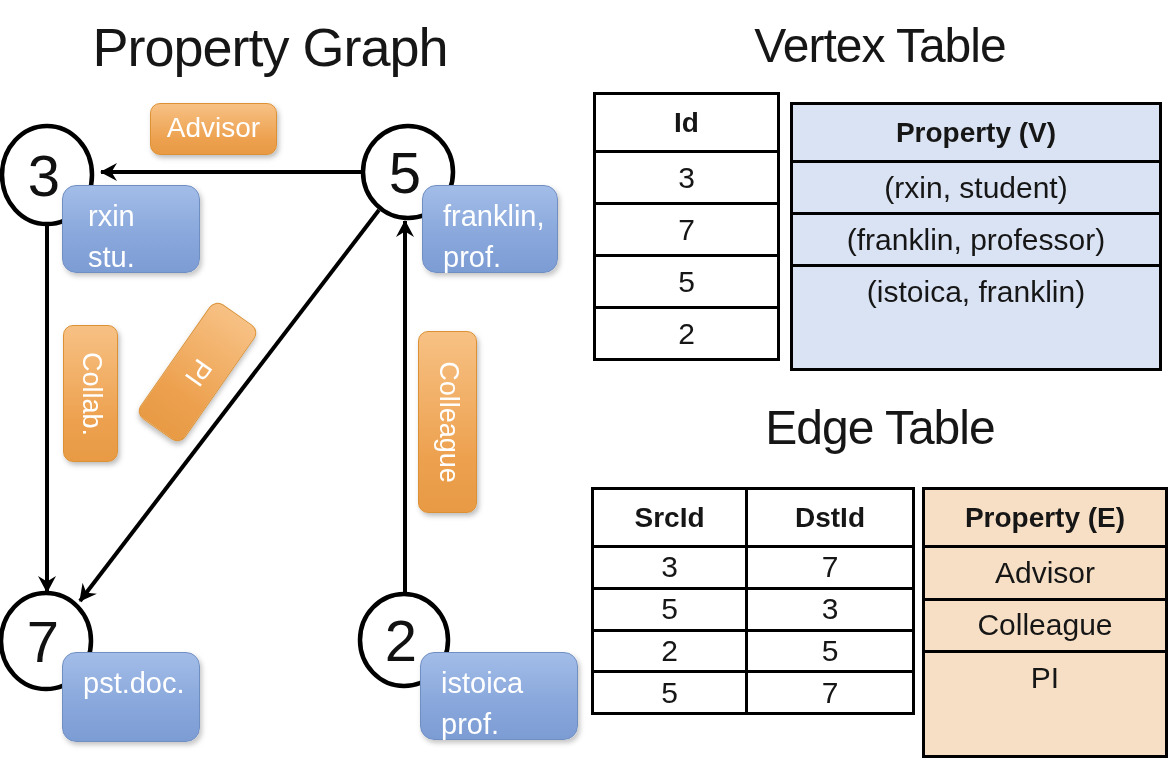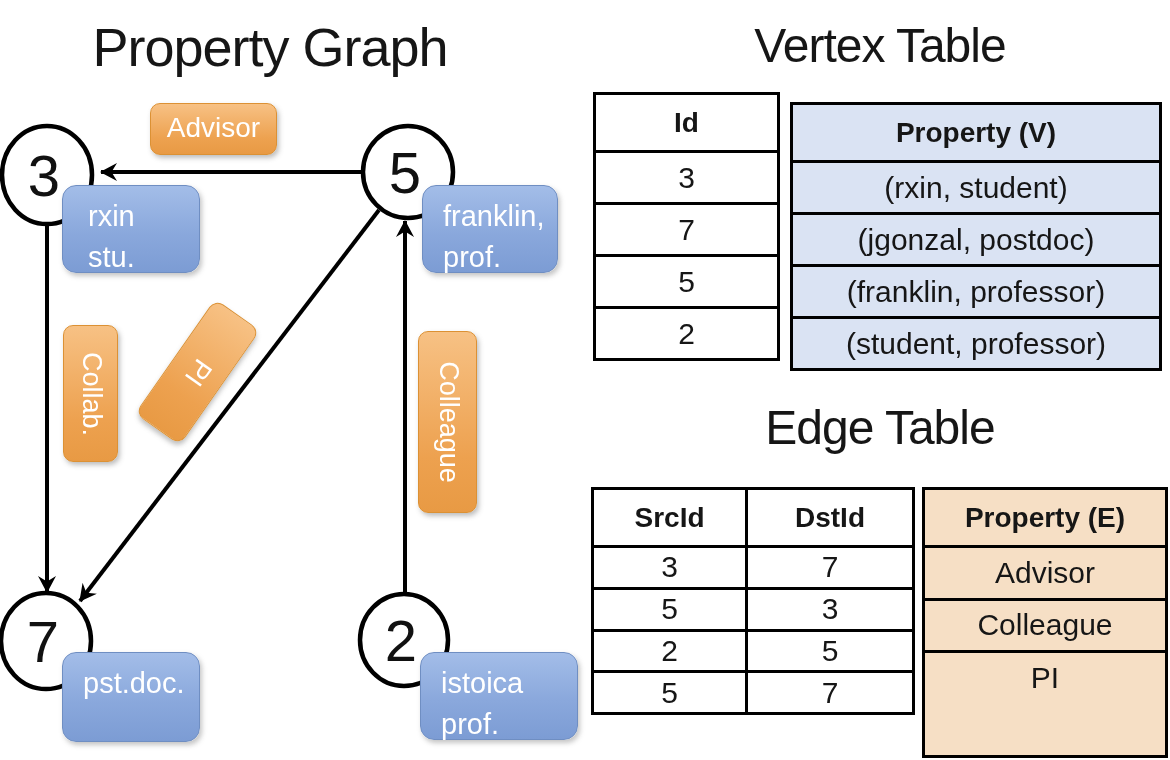--- a/index.html
+++ b/index.html
@@ -164,23 +164,22 @@
     <div class="cell hdr r0">Id</div>
     <div class="cell">3</div>
     <div class="cell">7</div>
     <div class="cell">5</div>
     <div class="cell">2</div>
   </div>
 
   <div class="tcol" id="vt-prop">
     <div class="cell hdr r0">Property (V)</div>
     <div class="cell">(rxin, student)</div>
-    <div class="cell">(jgonzal, postdoc)</div>
     <div class="cell">(franklin, professor)</div>
-    <div class="cell">(student, professor)</div>
+    <div class="cell">(istoica, franklin)</div>
   </div>
 
   <div class="tcol" id="et-ids">
     <div class="cell hdr r0">SrcId</div>
     <div class="cell hdr r0 c2">DstId</div>
     <div class="cell">3</div>
     <div class="cell c2">7</div>
     <div class="cell">5</div>
     <div class="cell c2">3</div>
     <div class="cell">2</div>

